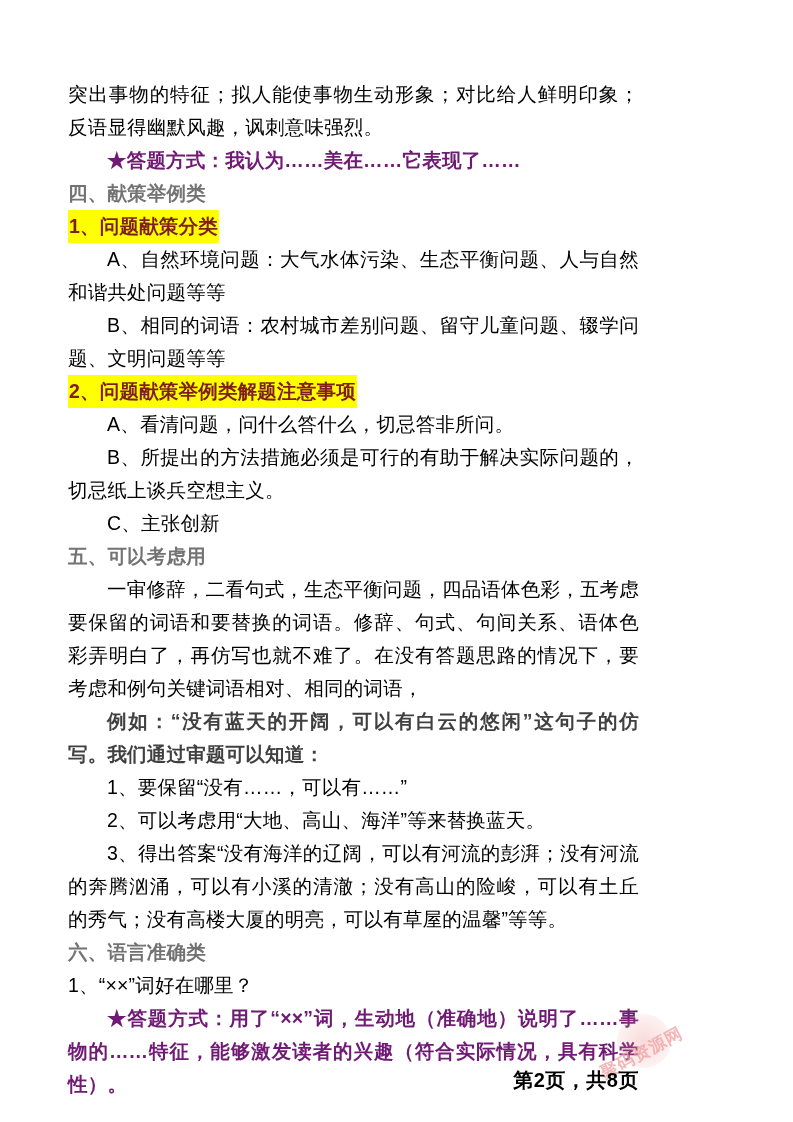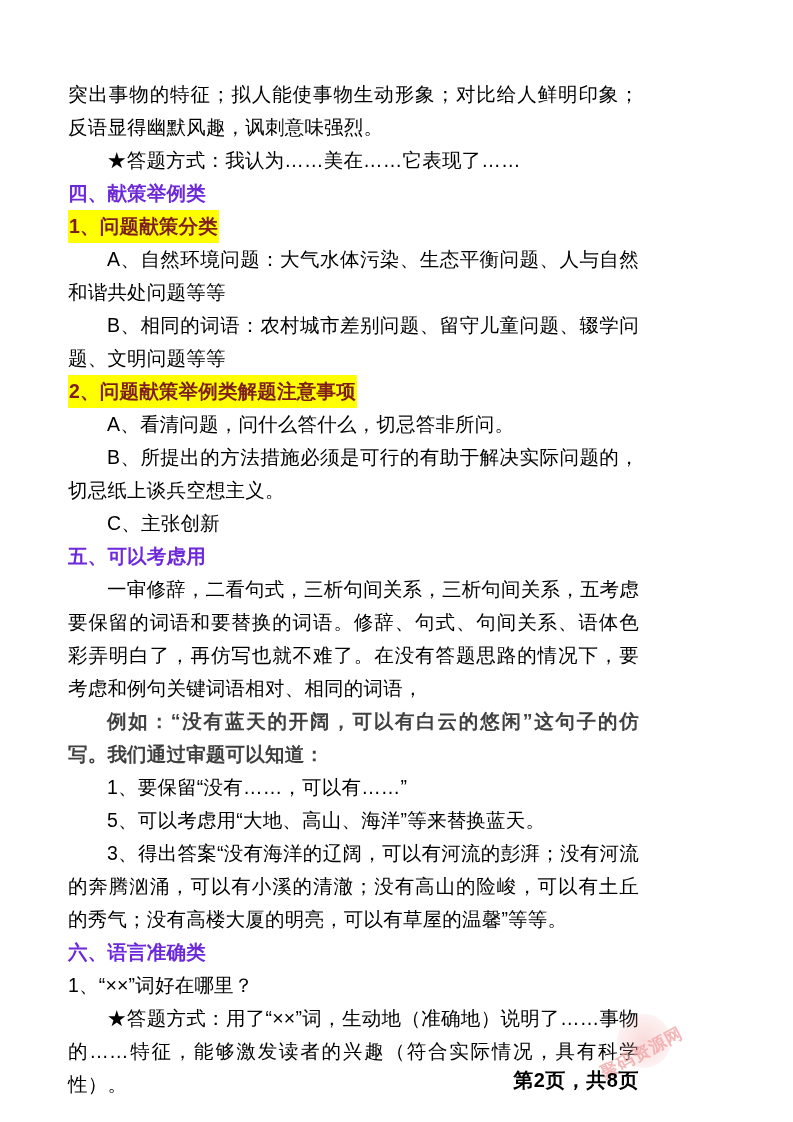--- a/index.html
+++ b/index.html
@@ -30,22 +30,22 @@
     letter-spacing: 0.2px;
   }
   p {
     margin: 0;
     text-align: justify;
     text-justify: inter-ideograph;
   }
   .indent { text-indent: 2em; }
   .bold       { font-weight: bold; color: #404040; }
 
-  .line-red    { color: #000000; font-weight: normal; }
-  .line-green  { color: #6d28d9; font-weight: bold; }
+  .line-red    { color: #701a75; font-weight: bold; }
+  .line-green  { color: #737373; font-weight: bold; }
 
   .hl-line {
     display: inline-block;
     background: #ffff00;
     color: #7f1d1d;
     font-weight: bold;
     padding: 0 1px;
   }
 
   .footer {
@@ -119,29 +119,29 @@
     <p class="indent">A、看清问题，问什么答什么，切忌答非所问。</p>
 
     <p class="indent">B、所提出的方法措施必须是可行的有助于解决实际问题的，切忌纸上谈兵空想主义。</p>
 
     <p class="indent">C、主张创新</p>
 
     <p>
       <span class="line-green">五、可以考虑用</span>
     </p>
 
-    <p class="indent">一审修辞，二看句式，三析句间关系，三析句间关系，五考虑要保留的词语和要替换的词语。修辞、句式、句间关系、语体色彩弄明白了，再仿写也就不难了。在没有答题思路的情况下，要考虑和例句关键词语相对、相同的词语，</p>
+    <p class="indent">一审修辞，二看句式，生态平衡问题，四品语体色彩，五考虑要保留的词语和要替换的词语。修辞、句式、句间关系、语体色彩弄明白了，再仿写也就不难了。在没有答题思路的情况下，要考虑和例句关键词语相对、相同的词语，</p>
 
     <p class="indent">
       <span class="bold">例如：“没有蓝天的开阔，可以有白云的悠闲”这句子的仿写。我们通过审题可以知道：</span>
     </p>
 
     <p class="indent">1、要保留“没有……，可以有……”</p>
 
-    <p class="indent">5、可以考虑用“大地、高山、海洋”等来替换蓝天。</p>
+    <p class="indent">2、可以考虑用“大地、高山、海洋”等来替换蓝天。</p>
 
     <p class="indent">3、得出答案“没有海洋的辽阔，可以有河流的彭湃；没有河流的奔腾汹涌，可以有小溪的清澈；没有高山的险峻，可以有土丘的秀气；没有高楼大厦的明亮，可以有草屋的温馨”等等。</p>
 
     <p>
       <span class="line-green">六、语言准确类</span>
     </p>
 
     <p>1、“××”词好在哪里？</p>
 
     <p class="indent">

